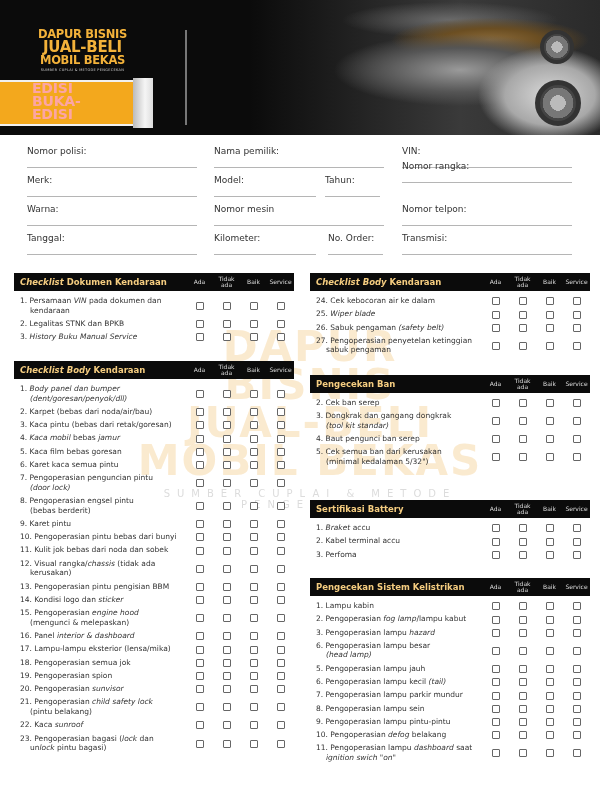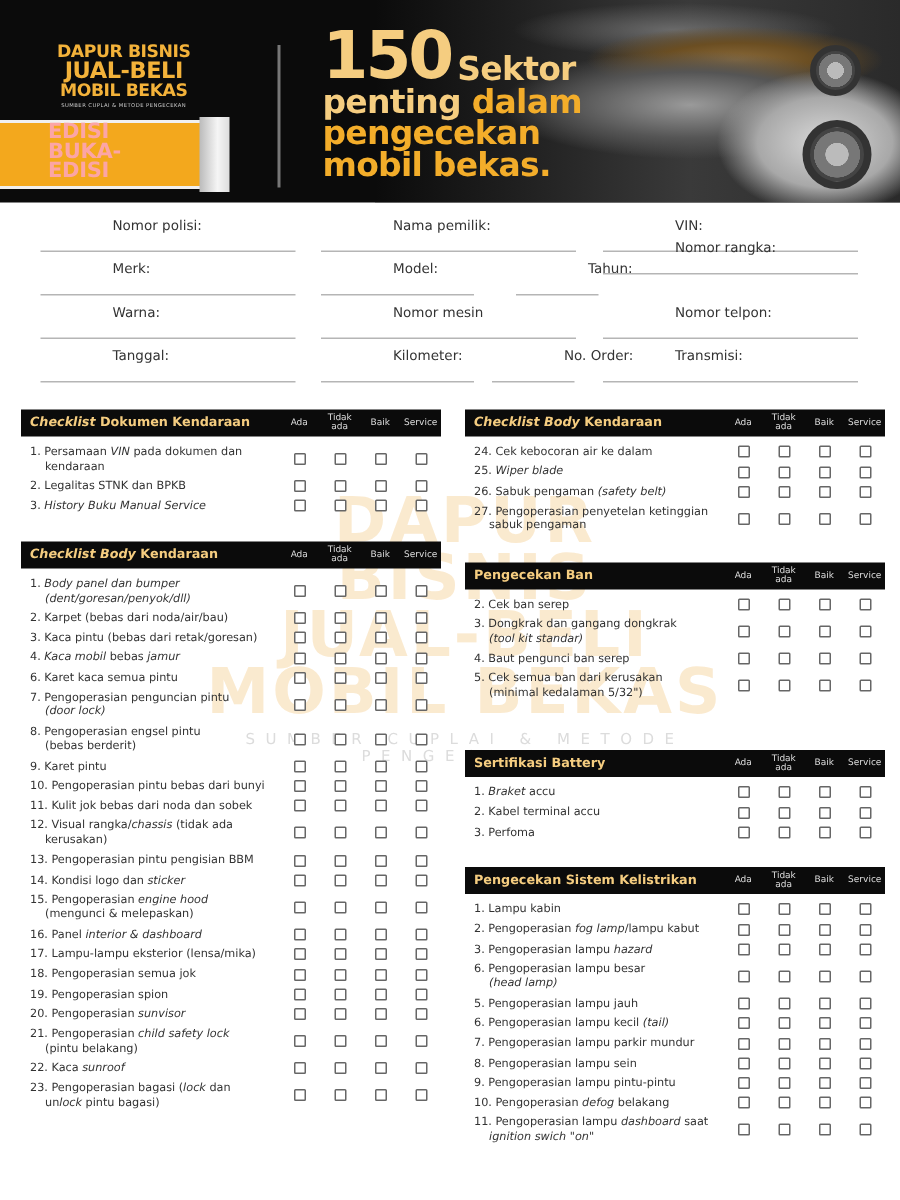--- a/index.html
+++ b/index.html
@@ -31,21 +31,21 @@
   .headline { position: absolute; left: 215px; top: 18px; }
   .hl-big { font-weight: 900; font-size: 44px; line-height: 40px; color: #f5cd80; letter-spacing: -2px; display: inline-block; vertical-align: bottom; }
   .hl-word { font-weight: 900; font-size: 22px; color: #f5cd80; display: inline-block; vertical-align: bottom; letter-spacing: -0.5px; margin-left: 4px; line-height: 22px; }
   .hl-line { font-weight: 900; font-size: 22px; line-height: 21px; letter-spacing: -0.5px; white-space: nowrap; }
   .cream { color: #f5cd80; }
   .gold { color: #f3ad2a; }
 
   
   .fields { position: absolute; left: 0; top: 140px; width: 600px; }
   .field { position: absolute; font-size: 9px; color: #333; font-family: "DejaVu Sans", sans-serif; }
-  .field .lbl { display: block; margin-left: 48px; }
+  .field .lbl { display: block; }
   .field .line { position: absolute; top: 21px; left: 0; height: 1px; background: #b5b5b5; }
 
   
   .wm { position: absolute; left: 130px; top: 328px; width: 360px; text-align: center; pointer-events: none; }
   .wm-line { font-weight: 900; color: #f7d9a9; opacity: 0.55; font-size: 42px; line-height: 38px; letter-spacing: 2px; }
   .wm-tag { font-size: 10px; letter-spacing: 7px; color: #dcdcdc; margin-top: 8px; }
 
   
   .section { position: absolute; width: 280px; }
   .sec-head { height: 18px; background: #0b0b0b; display: flex; align-items: center; padding-left: 6px; }
@@ -79,28 +79,20 @@
   <div class="edisi"></div>
   <div class="edisi-curl"></div>
   <div class="edisi-text">
     <div>EDISI</div>
     <div>BUKA-</div>
     <div>EDISI</div>
   </div>
 
   <div class="divider"></div>
 
-  <div class="headline">
-    <div style="white-space:nowrap;">
-      <span class="hl-big">150</span><span class="hl-word">Sektor</span>
-    </div>
-    <div class="hl-line"><span class="cream">penting </span><span class="gold">dalam</span></div>
-    <div class="hl-line gold">pengecekan</div>
-    <div class="hl-line gold">mobil bekas.</div>
-  </div>
 </div>
 
 <div class="fields">
   <div class="field" style="left:27px; top:6px;">
       <span class="lbl">Nomor polisi:</span>
       <span class="line" style="width:170px;"></span>
     </div>
   <div class="field" style="left:214px; top:6px;">
       <span class="lbl">Nama pemilik:</span>
       <span class="line" style="width:170px;"></span>
@@ -111,21 +103,21 @@
     </div>
 
   <div class="field" style="left:27px; top:35px;">
       <span class="lbl">Merk:</span>
       <span class="line" style="width:170px;"></span>
     </div>
   <div class="field" style="left:214px; top:35px;">
       <span class="lbl">Model:</span>
       <span class="line" style="width:102px;"></span>
     </div>
-  <div class="field" style="left:344px; top:35px;">
+  <div class="field" style="left:325px; top:35px;">
       <span class="lbl">Tahun:</span>
       <span class="line" style="width:55px;"></span>
     </div>
   <div class="field" style="left:402px; top:21px;">
       <span class="lbl">Nomor rangka:</span>
       <span class="line" style="width:170px;"></span>
     </div>
 
   <div class="field" style="left:27px; top:64px;">
       <span class="lbl">Warna:</span>
@@ -302,20 +294,35 @@
           <div class="box"></div>
         </div>
         <div class="cb">
           <div class="box"></div>
         </div>
         <div class="cb">
           <div class="box"></div>
         </div>
       </div>
       <div class="row">
+        <div class="txt"><span>5. Kaca film bebas goresan</span></div>
+        <div class="cb">
+          <div class="box"></div>
+        </div>
+        <div class="cb">
+          <div class="box"></div>
+        </div>
+        <div class="cb">
+          <div class="box"></div>
+        </div>
+        <div class="cb">
+          <div class="box"></div>
+        </div>
+      </div>
+      <div class="row">
         <div class="txt"><span>6. Karet kaca semua pintu</span></div>
         <div class="cb">
           <div class="box"></div>
         </div>
         <div class="cb">
           <div class="box"></div>
         </div>
         <div class="cb">
           <div class="box"></div>
         </div>

